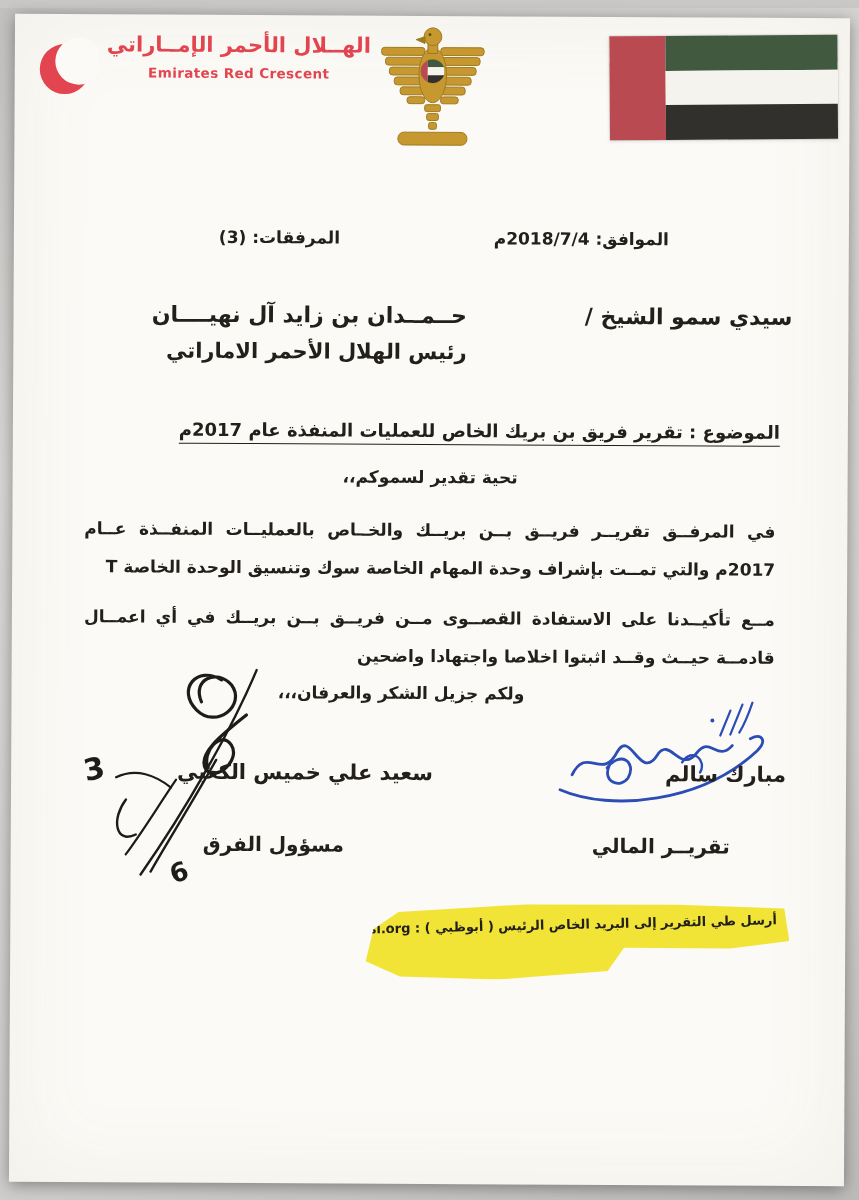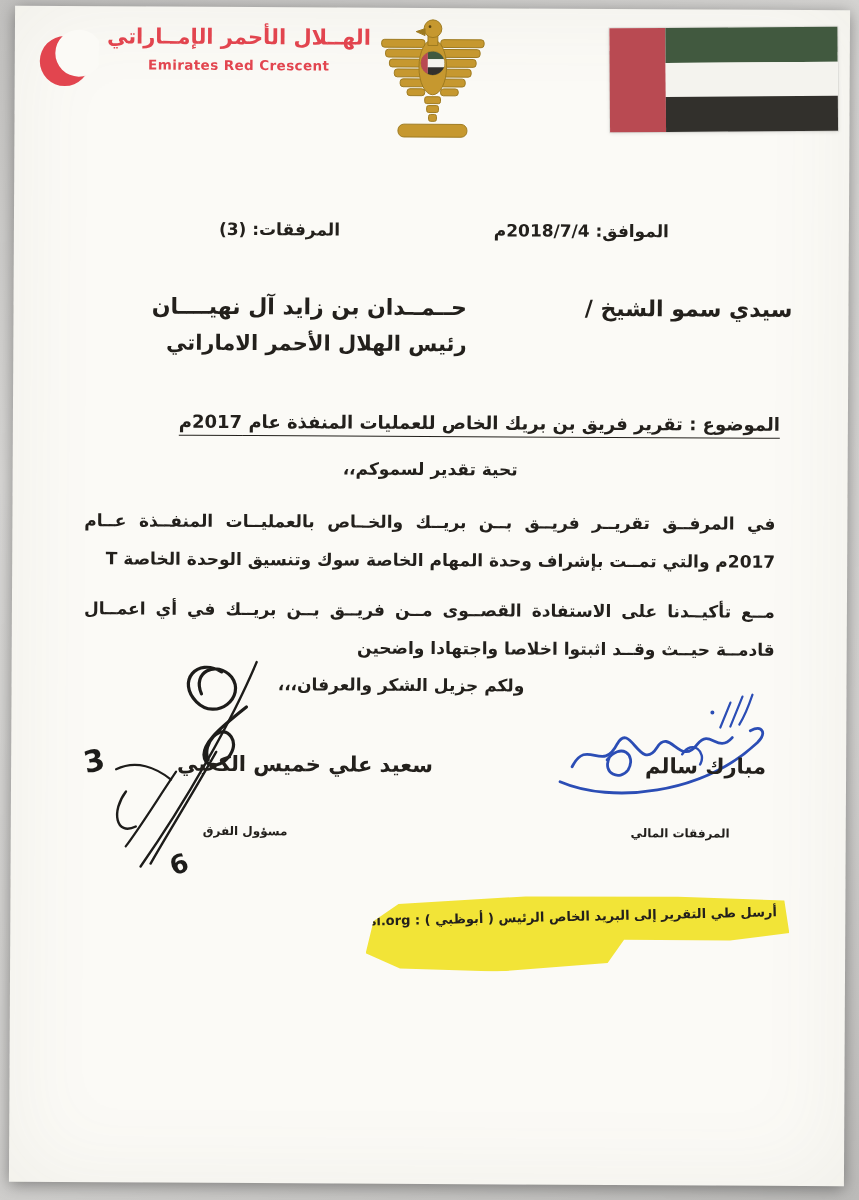--- a/index.html
+++ b/index.html
@@ -5,20 +5,21 @@
   * { margin:0; padding:0; box-sizing:border-box; }
   html,body { width:859px; height:1200px; overflow:hidden; }
   body {
     font-family:"DejaVu Sans", sans-serif;
     background:#c9c8c6;
     position:relative;
   }
   .scan {
     position:absolute; inset:0;
     background:linear-gradient(155deg,#c2c1bf 0%, #d8d7d5 30%, #d2d1cf 70%, #bcbbb9 100%);
+    margin-top:8px;
   }
   .paper {
     position:absolute; left:12px; right:12px; top:8px; bottom:16px;
     background:var(--paper,#fbfaf6);
     transform:rotate(.3deg);
     box-shadow:0 3px 16px rgba(0,0,0,.38), inset 0 0 90px rgba(120,110,85,.08);
     color:var(--ink,#23201c);
   }
   
   .letterhead { position:relative; height:150px; }
@@ -54,22 +55,22 @@
   .greeting { margin-top:26px; text-align:center; font-size:17px; font-weight:bold; }
   .para { margin:24px 72px 0; font-size:17px; font-weight:bold; line-height:38px; text-align:justify; }
   .para.second { margin-top:12px; }
   .closing { margin-top:8px; text-align:center; position:relative; left:-28px; font-size:17px; font-weight:bold; }
   
   .sig-area { position:relative; height:192px; }
   .sig-left-svg  { position:absolute; left:45px;  top:-42px; width:240px; height:230px; }
   .sig-right-svg { position:absolute; right:64px; top:-14px; width:230px; height:130px; }
   .sig-name  { position:absolute; font-size:21px; font-weight:bold; white-space:nowrap; z-index:2; }
   .sig-name-left  { left:166px; top:58px; }
-  .sig-name-right { right:80px; top:58px;text-align:center; }
-  .sig-title { position:absolute; font-size:12px; font-weight:bold; white-space:nowrap; }
+  .sig-name-right { right:60px; top:58px;text-align:center; }
+  .sig-title { position:absolute; font-size:20px; font-weight:bold; white-space:nowrap; }
   .sig-title-left  { left:192px;  top:130px; }
   .sig-title-right { right:116px; top:130px; }
   
   .highlight {
     margin:6px 56px 0 auto; width:424px; height:76px;
     background:var(--highlight-yellow,#f2e437);
     clip-path:polygon(2% 30%, 8% 8%, 38% 2%, 74% 7%, 99% 15%, 100% 58%, 86% 66%, 61% 62%, 57% 92%, 31% 100%, 8% 93%, 0% 72%);
     transform:rotate(-1.6deg);
     font-size:13px; font-weight:bold; white-space:nowrap;
     padding:15px 12px 0 0; text-align:right;
@@ -190,21 +191,21 @@
           <path d="M190,14 L178,44" stroke-width="2.2"></path>
           <path d="M200,12 C196,24 192,34 187,42" stroke-width="2.2"></path>
           <path d="M130,72 C140,56 155,70 148,82" stroke-width="2.4"></path>
         </g>
         <circle cx="160" cy="30" r="2" fill="var(--signature-blue,#2b4db5)"></circle>
       </svg>
 
       <div class="sig-name sig-name-left" dir="rtl">سعيد علي خميس الكعبي</div>
       <div class="sig-name sig-name-right" dir="rtl">مبارك سالم</div>
       <div class="sig-title sig-title-left" dir="rtl">مسؤول الفرق</div>
-      <div class="sig-title sig-title-right" dir="rtl">المرفقات المالي</div>
+      <div class="sig-title sig-title-right" dir="rtl">تقريــر المالي</div>
     </div>
 
     <div class="highlight" dir="rtl">
       <span>أرسل طي التقرير إلى البريد الخاص الرئيس ( أبوظبي ) :</span>
       <span class="email">info@khalifacsi.org</span>
     </div>
 
   </div>
 </div>
 

